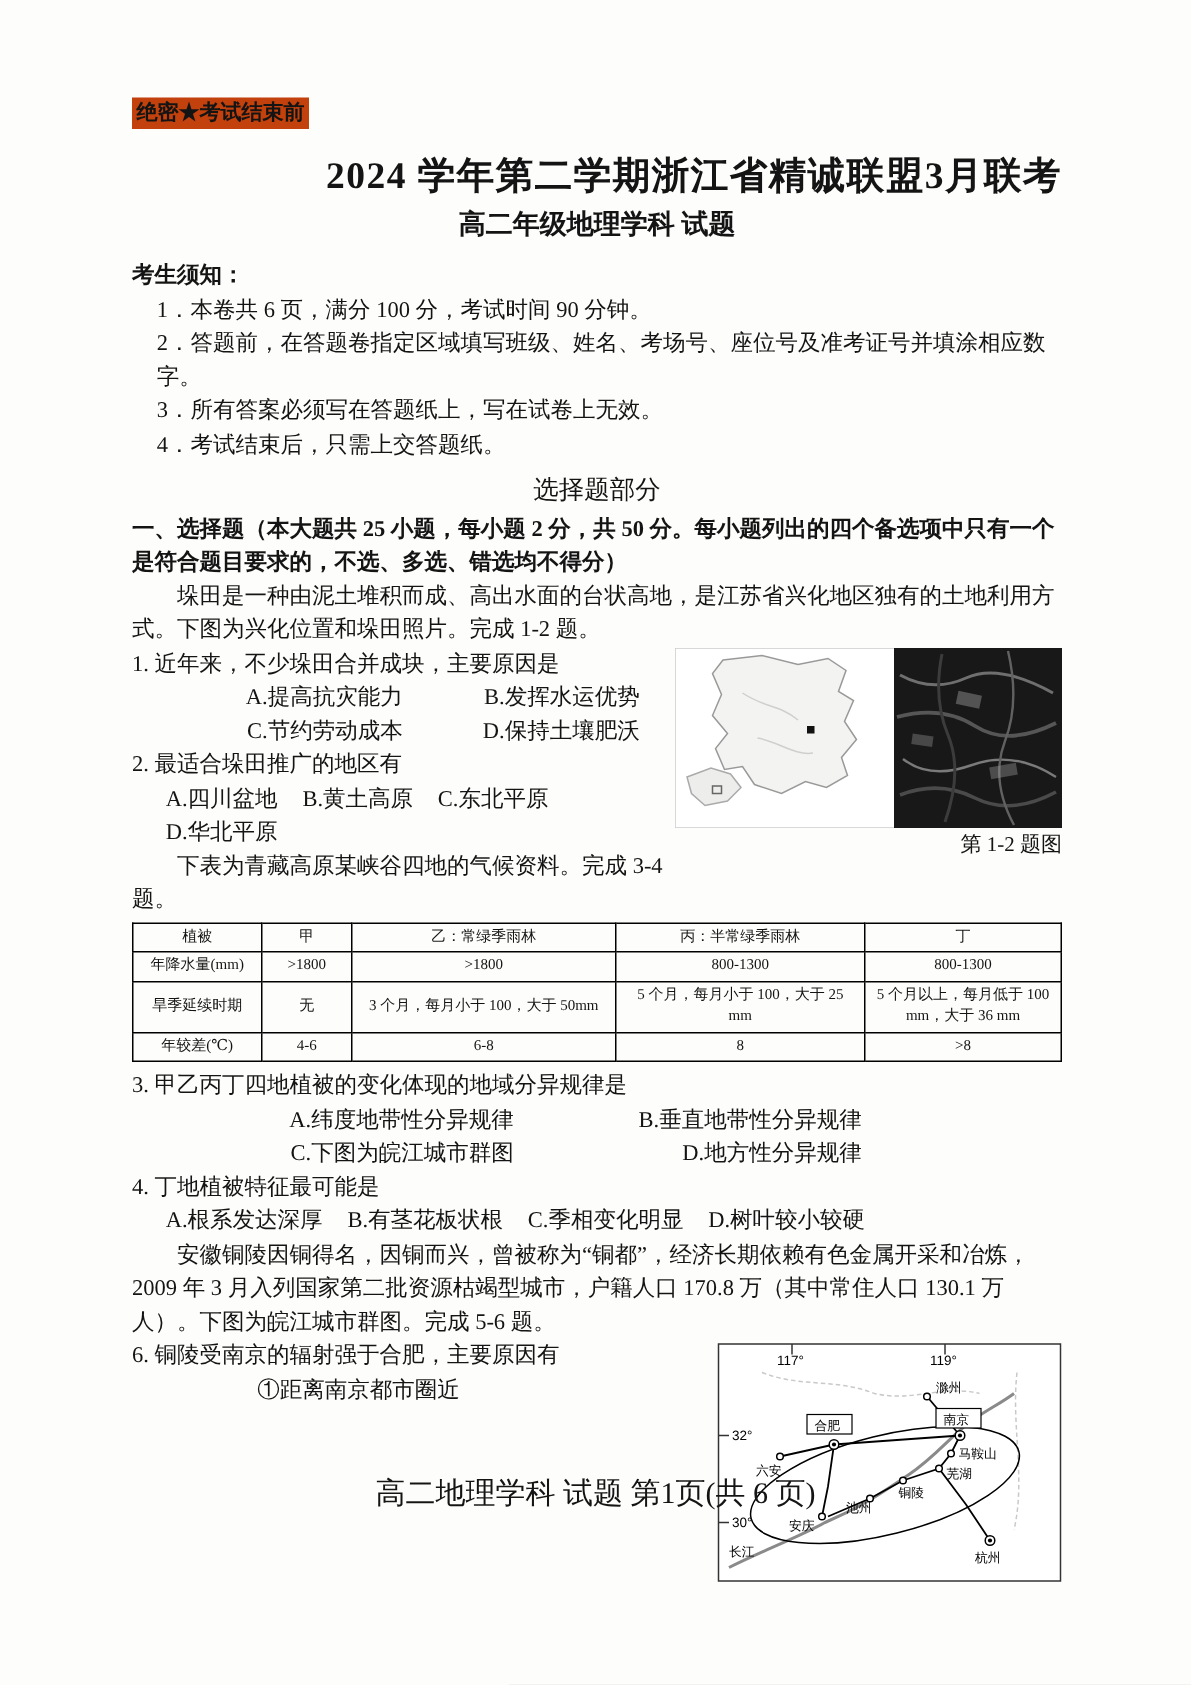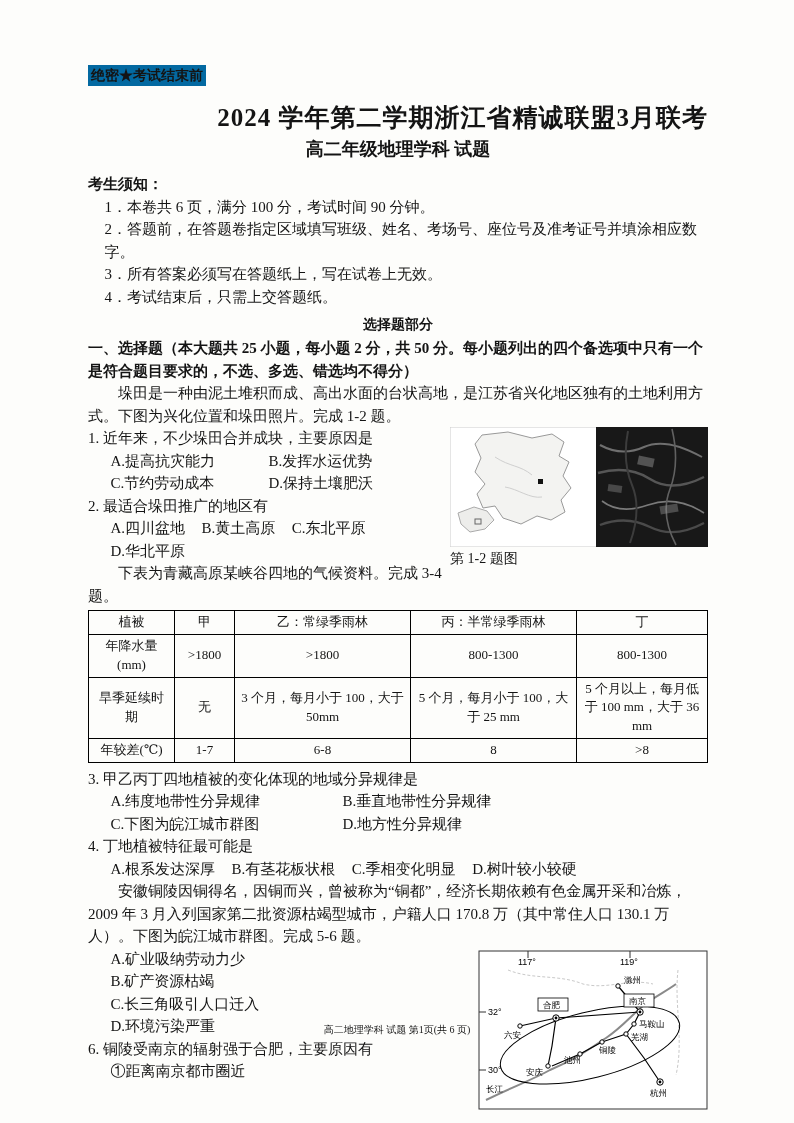--- a/index.html
+++ b/index.html
@@ -5,45 +5,45 @@
   * { margin:0; padding:0; box-sizing:border-box; }
   html,body { background:#e9e9e9; }
   .page {
     position:relative; width:794px; height:1123px; margin:0 auto;
     background:#fdfdfb; color:#141414;
     font-family:"Liberation Serif","DejaVu Serif",serif;
     font-size:15px; line-height:1.5;
     padding:64px 86px 0 88px; overflow:hidden;
   }
   .security { display:inline-block; font-weight:bold; font-size:14px;
-    background:#0369a1; padding:0 3px; }
+    background:#c2410c; padding:0 3px; }
   .title { text-align:right; font-size:25px; font-weight:bold; margin-top:12px; letter-spacing:1px; }
   .subtitle { text-align:center; font-size:18px; font-weight:bold; }
   .notice { margin-top:10px; }
   .notice-head { font-weight:bold; }
   .notice-item { padding-left:1.1em; }
-  .part-title { text-align:center; font-size:14px; font-weight:bold; margin:6px 0 2px; }
+  .part-title { text-align:center; font-size:17px; font-weight:normal; margin:6px 0 2px; }
   .mc-heading { font-weight:bold; }
   .passage { text-indent:2em; }
   .stem { }
   .opts { padding-left:1.5em; }
-  .opt { display:inline-block; }
+  .opt { display:inline-block;text-align:right; }
   .w150 .opt { width:158px; }
   .w230 .opt { width:232px; }
   .w190 .opt { width:196px; }
   .opts-inline .opt { margin-right:1.1em; }
-  figure { float:right; text-align:left; }
+  figure { float:right; text-align:right; }
   .fig1 { width:258px; margin:0 0 2px 8px; }
   .fig2 { width:230px; margin:2px 0 2px 6px; }
   figcaption { font-size:14px; margin-top:1px; }
   .mapsvg { display:block; background:#fff; }
   table.climate { border-collapse:collapse; width:100%; margin:3px 0 5px; clear:both;
-    text-align:center; font-size:13px; line-height:1.45; }
+    text-align:center; font-size:10px; line-height:1.45; }
   table.climate td { border:1px solid #000; padding:2px 5px; }
-  .footer { position:absolute; left:0; right:0; bottom:86px; text-align:center; font-size:10px; }
+  .footer { position:absolute; left:0; right:0; bottom:112px; text-align:center; font-size:20px; }
   .clear { clear:both; }
   svg text { font-family:"Liberation Sans","DejaVu Sans",sans-serif; }
 </style>
 </head>
 <body>
 
 <div class="page">
 
   <div class="security">绝密★考试结束前</div>
 
@@ -124,21 +124,21 @@
     </tr>
     <tr>
       <td>旱季延续时期</td>
       <td>无</td>
       <td>3 个月，每月小于 100，大于 50mm</td>
       <td>5 个月，每月小于 100，大于 25 mm</td>
       <td>5 个月以上，每月低于 100 mm，大于 36 mm</td>
     </tr>
     <tr>
       <td>年较差(℃)</td>
-      <td>1-7</td>
+      <td>4-6</td>
       <td>6-8</td>
       <td>8</td>
       <td>&gt;8</td>
     </tr>
   </tbody>
     </table>
 
   <div class="question">
     <div class="stem">3. 甲乙丙丁四地植被的变化体现的地域分异规律是</div>
     <div class="opts w230">
@@ -217,24 +217,20 @@
         <text x="86" y="113">池州</text>
         <text x="48" y="125">安庆</text>
         <text x="172" y="146">杭州</text>
         <text x="8" y="142">长江</text>
       </g>
     </svg>
 
   </figure>
 
   <div class="question">
-    <div class="opts w190">
-      <span class="opt">A.矿业吸纳劳动力少</span><span class="opt">B.矿产资源枯竭</span><br>
-      <span class="opt">C.长三角吸引人口迁入</span><span class="opt">D.环境污染严重</span>
-    </div>
   </div>
 
   <div class="question">
     <div class="stem">6. 铜陵受南京的辐射强于合肥，主要原因有</div>
     <div class="opts w190">
       <span class="opt">①距离南京都市圈近</span><br>
       
     </div>
 
   </div>

